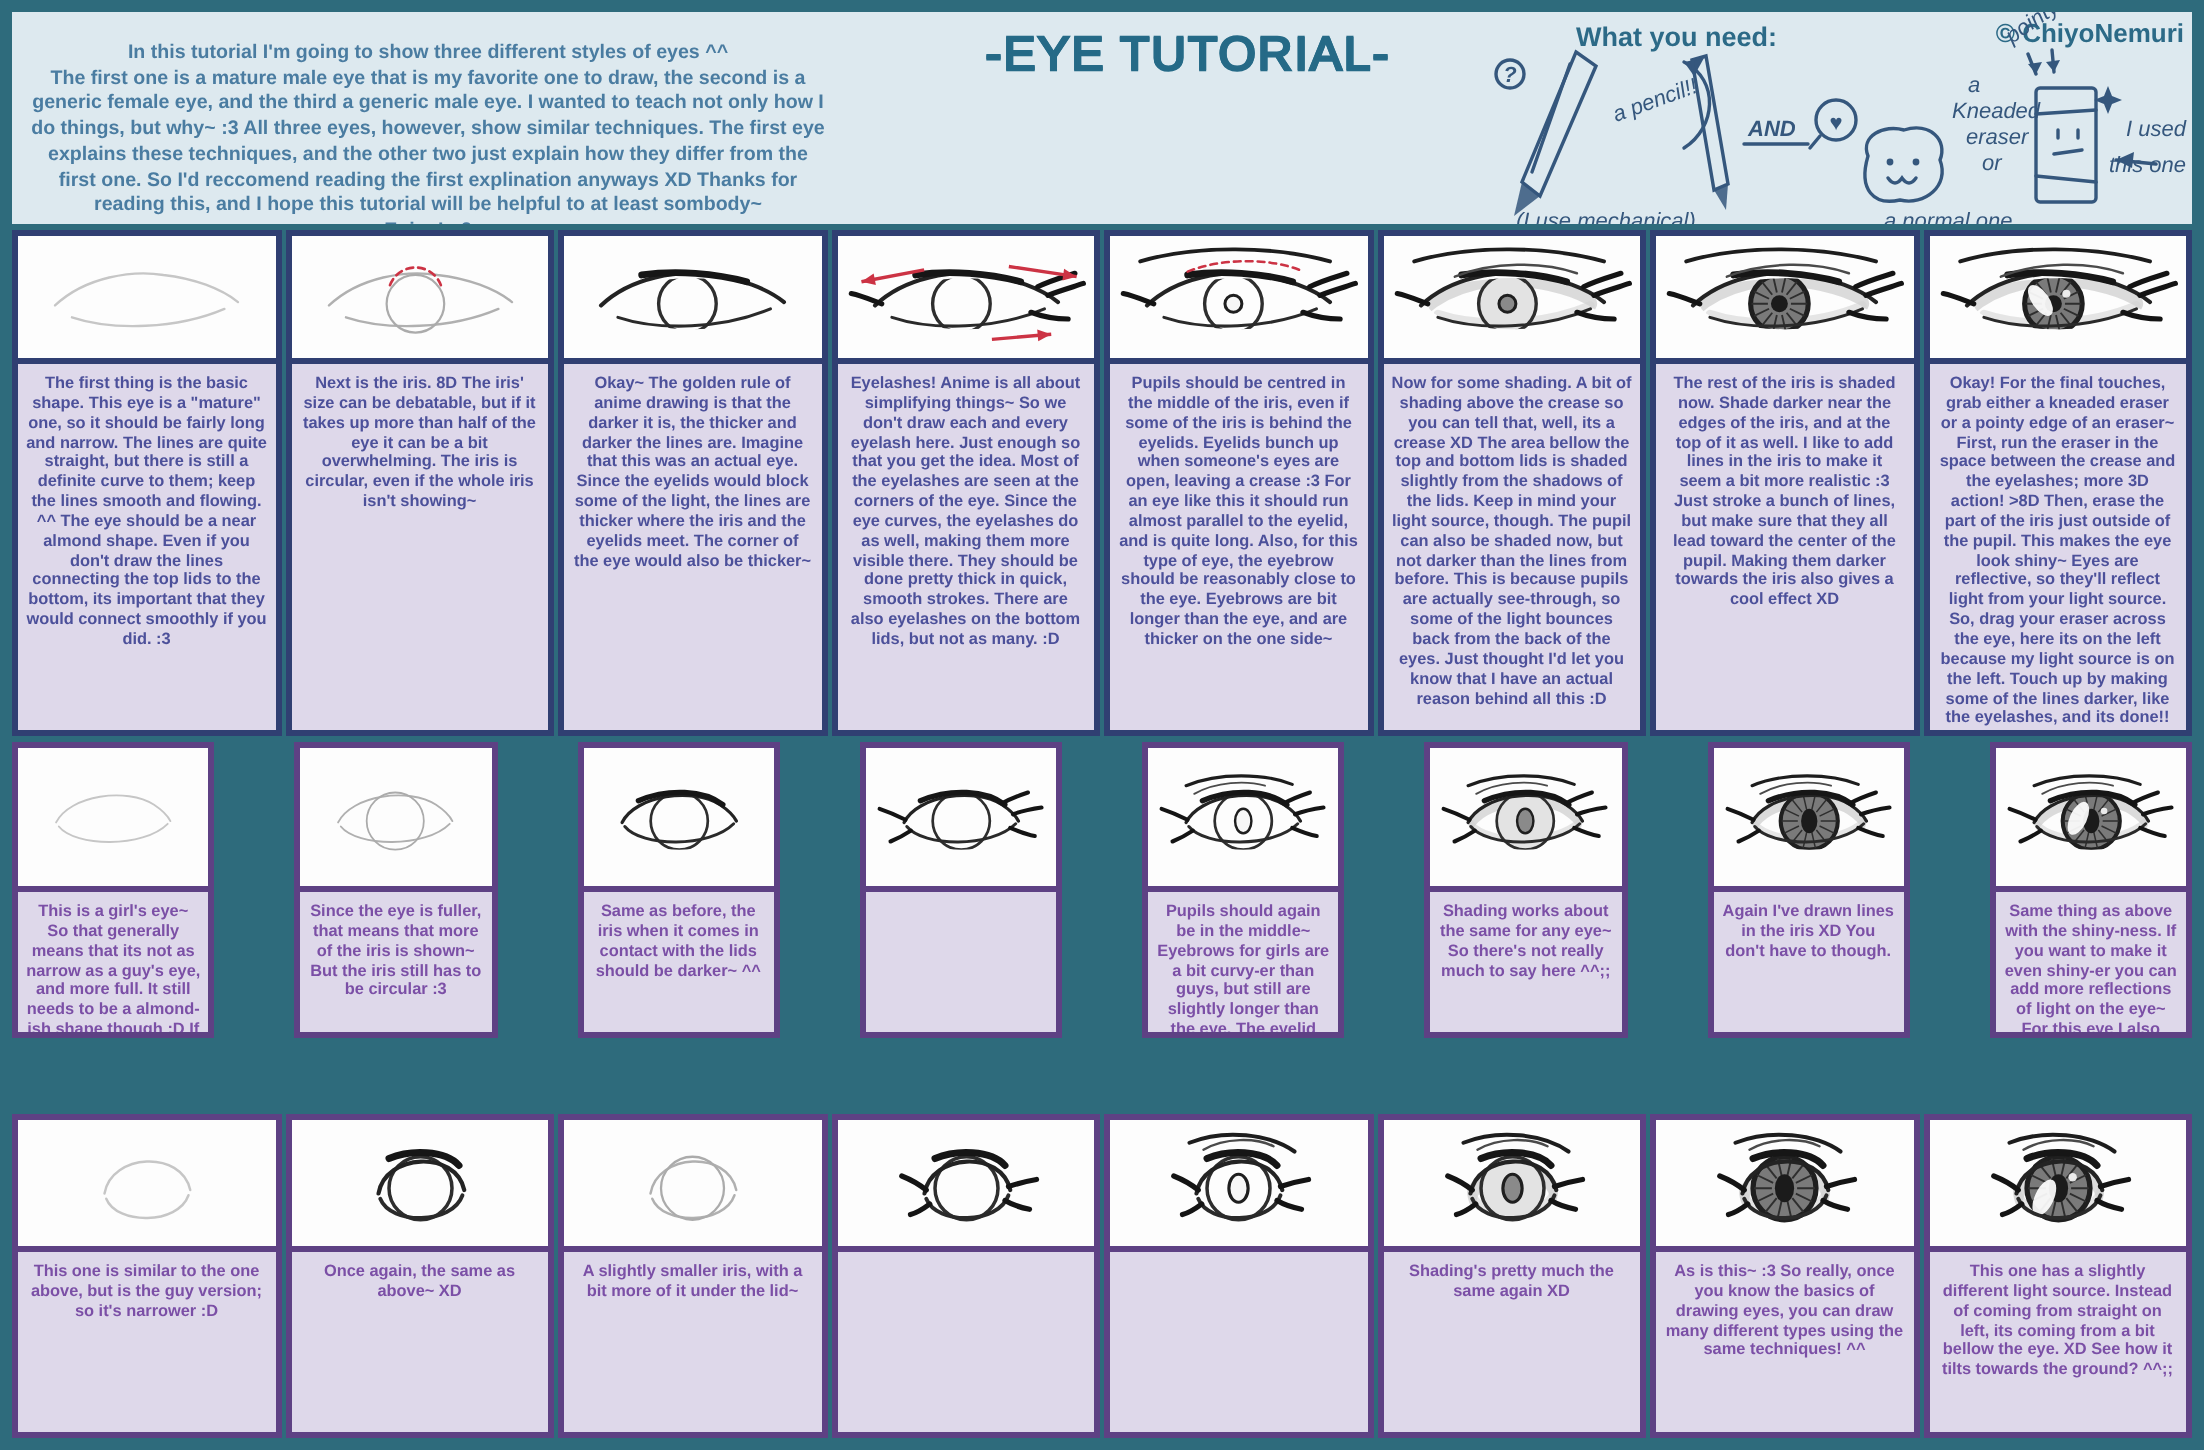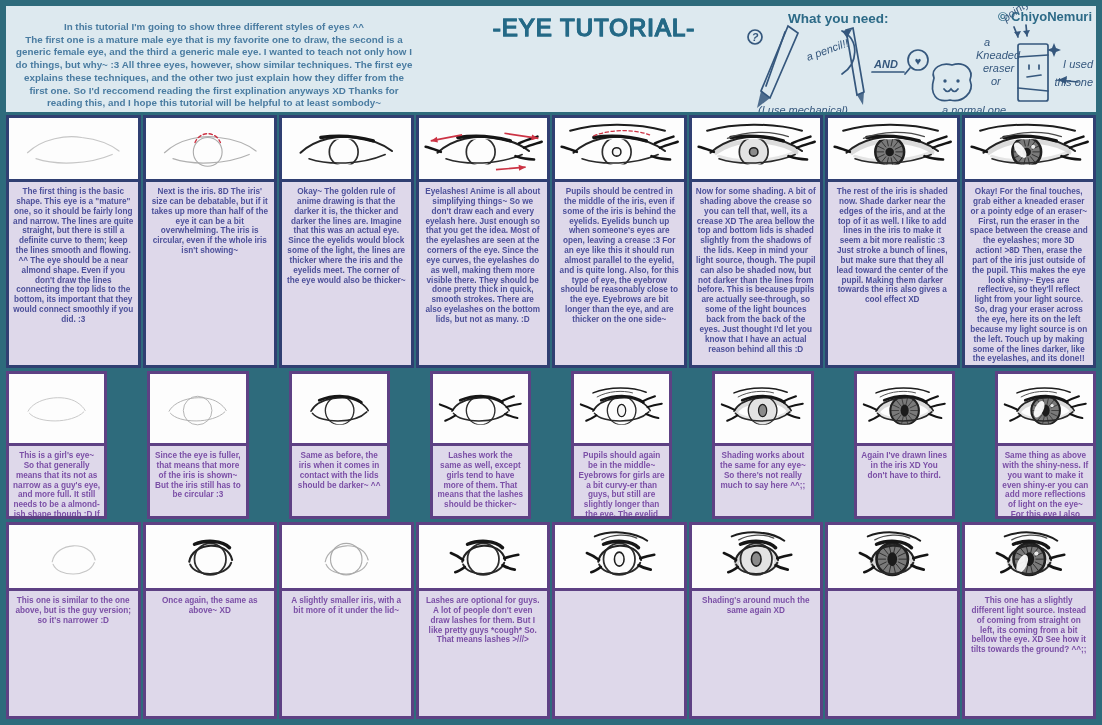--- a/index.html
+++ b/index.html
@@ -13,21 +13,21 @@
            -webkit-text-stroke:1.3px #256a87; text-shadow:0.6px 0 0 #256a87,-0.6px 0 0 #256a87; white-space:nowrap; }
   .supplies { position:absolute; right:2px; top:0; width:348px; height:112px; }
   .supplies text { fill:#35577d; font-style:italic; font-size:11px; }
   .supplies .head { font-style:normal; font-weight:bold; font-size:13.5px; fill:#2c6a87; }
   .supplies .credit { font-style:normal; font-weight:bold; font-size:13px; fill:#2c6a87; }
   .supplies .ink { stroke:#35577d; fill:none; stroke-width:1.7; stroke-linecap:round; }
   .grid { flex:1; display:flex; flex-direction:column; gap:3px; }
   .grid-row { display:flex; gap:2px; }
   .grid-row.r1 { height:253px; --bc:#303f72; --tc:#4c509a; }
   .grid-row.r2 { height:148px;gap:40px; --bc:#5e4184; --tc:#7b4fa6; }
-  .grid-row.r3 { flex:1;       --bc:#5e4184; --tc:#7b4fa6; }
+  .grid-row.r3 { flex:1;margin-top:35px;       --bc:#5e4184; --tc:#7b4fa6; }
   .cell { flex:1 1 0; min-width:0; display:flex; flex-direction:column; border:3px solid var(--bc); background:#ded8ea; }
   .eye-box { background:#fdfdfd; border-bottom:3px solid var(--bc); flex:none; }
   .r1 .eye-box { height:64px; } .r2 .eye-box { height:72px; } .r3 .eye-box { height:66px; }
   .eye-box svg { width:100%; height:100%; display:block; }
   .text-box { flex:1; padding:5px 4px 2px; font-size:8.2px; font-weight:bold; line-height:1.2;
               text-align:center; color:var(--tc); overflow:hidden; }
 </style>
 </head>
 <body>
 
@@ -372,21 +372,20 @@
               <path d="M 28 40 C 38 20 80 14 100 27 C 106 31 110 35 112 39" fill="none" stroke="#232323" stroke-width="2.4" stroke-linecap="round"></path>
               <path d="M 40 24 C 62 15 88 16 102 27" fill="none" stroke="#161616" stroke-width="4" stroke-linecap="round"></path>
               <path d="M 30 43 C 42 58 92 59 110 41" fill="none" stroke="#2a2a2a" stroke-width="2.2" stroke-linecap="round"></path>
               <path d="M 29 38 C 21 34 16 32 10 30" fill="none" stroke="#141414" stroke-width="3" stroke-linecap="round"></path>
               <path d="M 108 34 C 116 31 122 30 129 29" fill="none" stroke="#141414" stroke-width="3" stroke-linecap="round"></path>
               <path d="M 100 26 C 107 22 113 20 119 18" fill="none" stroke="#141414" stroke-width="3" stroke-linecap="round"></path>
               <path d="M 33 46 C 27 50 23 52 18 54" fill="none" stroke="#141414" stroke-width="3" stroke-linecap="round"></path>
               <path d="M 106 44 C 113 47 118 49 124 50" fill="none" stroke="#141414" stroke-width="3" stroke-linecap="round"></path>
             </svg>
           </div>
-          <div class="text-box">Lashes work the same as well, except girls tend to have more of them. That means that the lashes should be thicker~</div>
         </div>
         <div class="cell">
           <div class="eye-box">
             <svg viewBox="0 0 140 72">
               <defs>
                 <clipPath id="ec1-4">
                   <ellipse cx="70" cy="39" rx="42" ry="21"></ellipse>
                 </clipPath>
                 <clipPath id="ic1-4">
                   <circle cx="70" cy="39" r="21"></circle>
@@ -479,21 +478,21 @@
               <path d="M 30 43 C 42 58 92 59 110 41" fill="none" stroke="#2a2a2a" stroke-width="2.2" stroke-linecap="round"></path>
               <path d="M 29 38 C 21 34 16 32 10 30" fill="none" stroke="#141414" stroke-width="3" stroke-linecap="round"></path>
               <path d="M 108 34 C 116 31 122 30 129 29" fill="none" stroke="#141414" stroke-width="3" stroke-linecap="round"></path>
               <path d="M 100 26 C 107 22 113 20 119 18" fill="none" stroke="#141414" stroke-width="3" stroke-linecap="round"></path>
               <path d="M 33 46 C 27 50 23 52 18 54" fill="none" stroke="#141414" stroke-width="3" stroke-linecap="round"></path>
               <path d="M 106 44 C 113 47 118 49 124 50" fill="none" stroke="#141414" stroke-width="3" stroke-linecap="round"></path>
               <path d="M 28 13 C 52 3 86 4 106 12" fill="none" stroke="#1d1d1d" stroke-width="2.3" stroke-linecap="round"></path>
               <path d="M 34 19 C 50 10 72 9 86 13" fill="none" stroke="#4a4a4a" stroke-width="1.4" stroke-linecap="round"></path>
             </svg>
           </div>
-          <div class="text-box">Again I've drawn lines in the iris XD You don't have to third.</div>
+          <div class="text-box">Again I've drawn lines in the iris XD You don't have to though.</div>
         </div>
         <div class="cell">
           <div class="eye-box">
             <svg viewBox="0 0 140 72">
               <defs>
                 <clipPath id="ec1-7">
                   <ellipse cx="70" cy="39" rx="42" ry="21"></ellipse>
                 </clipPath>
                 <clipPath id="ic1-7">
                   <circle cx="70" cy="39" r="21"></circle>
@@ -595,21 +594,20 @@
               </g>
               <path d="M 46 42 C 50 19 90 17 95 40" fill="none" stroke="#232323" stroke-width="2.4" stroke-linecap="round"></path>
               <path d="M 52 22 C 64 17 84 17 92 26" fill="none" stroke="#161616" stroke-width="4" stroke-linecap="round"></path>
               <path d="M 47 45 C 53 60 88 60 94 43" fill="none" stroke="#2a2a2a" stroke-width="2.2" stroke-linecap="round"></path>
               <path d="M 47 40 C 42 36 38 34 33 32" fill="none" stroke="#141414" stroke-width="3" stroke-linecap="round"></path>
               <path d="M 94 38 C 100 36 104 35 110 34" fill="none" stroke="#141414" stroke-width="3" stroke-linecap="round"></path>
               <path d="M 49 48 C 45 51 42 53 38 54" fill="none" stroke="#141414" stroke-width="3" stroke-linecap="round"></path>
               <path d="M 92 46 C 97 49 101 50 106 51" fill="none" stroke="#141414" stroke-width="3" stroke-linecap="round"></path>
             </svg>
           </div>
-          <div class="text-box">Lashes are optional for guys. A lot of people don't even draw lashes for them. But I like pretty guys *cough* So. That means lashes &gt;///&gt;</div>
         </div>
         <div class="cell">
           <div class="eye-box">
             <svg viewBox="0 0 140 72">
               <defs>
                 <clipPath id="ec2-4">
                   <ellipse cx="70" cy="40" rx="26" ry="23"></ellipse>
                 </clipPath>
                 <clipPath id="ic2-4">
                   <circle cx="70" cy="39" r="18"></circle>
@@ -652,21 +650,21 @@
               <path d="M 52 22 C 64 17 84 17 92 26" fill="none" stroke="#161616" stroke-width="4" stroke-linecap="round"></path>
               <path d="M 47 45 C 53 60 88 60 94 43" fill="none" stroke="#2a2a2a" stroke-width="2.2" stroke-linecap="round"></path>
               <path d="M 47 40 C 42 36 38 34 33 32" fill="none" stroke="#141414" stroke-width="3" stroke-linecap="round"></path>
               <path d="M 94 38 C 100 36 104 35 110 34" fill="none" stroke="#141414" stroke-width="3" stroke-linecap="round"></path>
               <path d="M 49 48 C 45 51 42 53 38 54" fill="none" stroke="#141414" stroke-width="3" stroke-linecap="round"></path>
               <path d="M 92 46 C 97 49 101 50 106 51" fill="none" stroke="#141414" stroke-width="3" stroke-linecap="round"></path>
               <path d="M 42 13 C 62 5 88 8 102 18" fill="none" stroke="#1d1d1d" stroke-width="2.3" stroke-linecap="round"></path>
               <path d="M 50 17 C 62 10 80 10 90 15" fill="none" stroke="#4a4a4a" stroke-width="1.4" stroke-linecap="round"></path>
             </svg>
           </div>
-          <div class="text-box">Shading's around much the same again XD</div>
+          <div class="text-box">Shading's pretty much the same again XD</div>
         </div>
         <div class="cell">
           <div class="eye-box">
             <svg viewBox="0 0 140 72">
               <defs>
                 <clipPath id="ec2-6">
                   <ellipse cx="70" cy="40" rx="26" ry="23"></ellipse>
                 </clipPath>
                 <clipPath id="ic2-6">
                   <circle cx="70" cy="39" r="18"></circle>
@@ -698,20 +696,21 @@
               <path d="M 52 22 C 64 17 84 17 92 26" fill="none" stroke="#161616" stroke-width="4" stroke-linecap="round"></path>
               <path d="M 47 45 C 53 60 88 60 94 43" fill="none" stroke="#2a2a2a" stroke-width="2.2" stroke-linecap="round"></path>
               <path d="M 47 40 C 42 36 38 34 33 32" fill="none" stroke="#141414" stroke-width="3" stroke-linecap="round"></path>
               <path d="M 94 38 C 100 36 104 35 110 34" fill="none" stroke="#141414" stroke-width="3" stroke-linecap="round"></path>
               <path d="M 49 48 C 45 51 42 53 38 54" fill="none" stroke="#141414" stroke-width="3" stroke-linecap="round"></path>
               <path d="M 92 46 C 97 49 101 50 106 51" fill="none" stroke="#141414" stroke-width="3" stroke-linecap="round"></path>
               <path d="M 42 13 C 62 5 88 8 102 18" fill="none" stroke="#1d1d1d" stroke-width="2.3" stroke-linecap="round"></path>
               <path d="M 50 17 C 62 10 80 10 90 15" fill="none" stroke="#4a4a4a" stroke-width="1.4" stroke-linecap="round"></path>
             </svg>
           </div>
+          <div class="text-box">As is this~ :3 So really, once you know the basics of drawing eyes, you can draw many different types using the same techniques! ^^</div>
         </div>
         <div class="cell">
           <div class="eye-box">
             <svg viewBox="0 0 140 72">
               <defs>
                 <clipPath id="ec2-7">
                   <ellipse cx="70" cy="40" rx="26" ry="23"></ellipse>
                 </clipPath>
                 <clipPath id="ic2-7">
                   <circle cx="70" cy="39" r="18"></circle>

